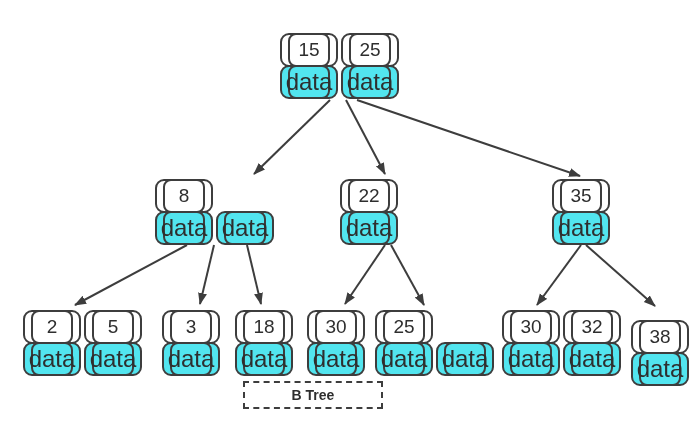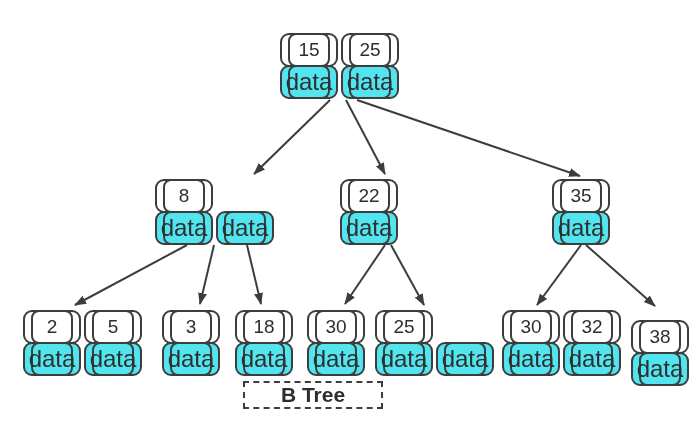--- a/index.html
+++ b/index.html
@@ -50,21 +50,21 @@
     color: var(--text);
   }
   .cell.data { background: var(--cyan); }
   .cell.data .inner { font-size: 24px; text-align: center; }
   #caption {
     position: absolute;
     border: 2px dashed var(--border);
     display: flex;
     align-items: center;
     justify-content: center;
-    font-size: 21px;
+    font-size: 14px;
     font-weight: bold;
     color: var(--text);
     background: #ffffff;
   }
 </style>
 </head>
 <body>
 
 <div id="stage" style="--border: #3d3d3d; --cyan: #52e5ef; --text: #2e2e2e;">
   <svg id="edges-svg" viewBox="0 0 700 421" xmlns="http://www.w3.org/2000/svg">

